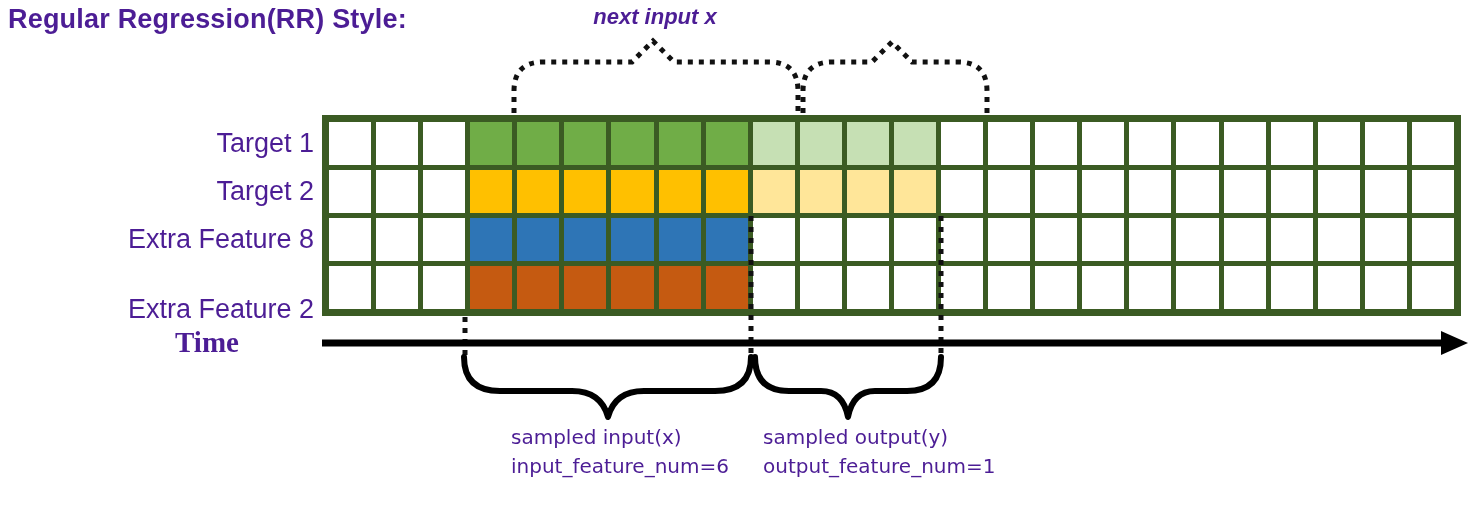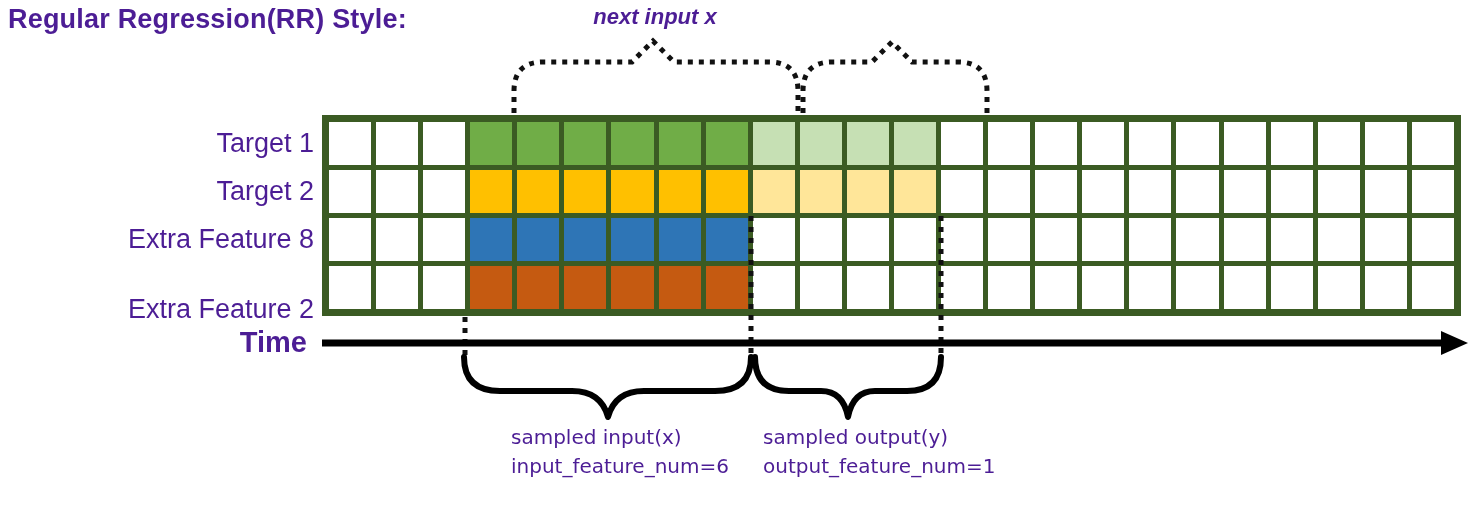--- a/index.html
+++ b/index.html
@@ -23,22 +23,22 @@
   }
   .cell{ width:100%; height:100%; }
   .row-labels{ position:absolute; left:0; top:0; }
   .row-label{
     position:absolute; left:0; width:314px; height:43px;
     display:flex; align-items:center; justify-content:flex-end;
     font-size:27px; font-weight:400; white-space:nowrap;
   }
   .overlay{ position:absolute; left:0; top:0; pointer-events:none; }
   .time-label{
-    position:absolute; left:107px; top:326px; width:200px; text-align:right;
-    font-size:29px; font-weight:700;
+    position:absolute; left:107px; top:326px; width:200px; text-align:center;
+    font-size:29px; font-weight:700;font-family:Liberation Serif, serif;
   }
   .param-block{
     position:absolute; top:423px;
     font-family:"DejaVu Sans", sans-serif;
     font-size:20px; line-height:29px; white-space:nowrap;
   }
   .param-block.input{ left:511px; }
   .param-block.output{ left:763px; }
   .brace-dotted{ fill:none; stroke:#111; stroke-width:5; stroke-dasharray:5 6; }
   .line-dotted{ fill:none; stroke:#111; stroke-width:5; stroke-dasharray:5 6; }

